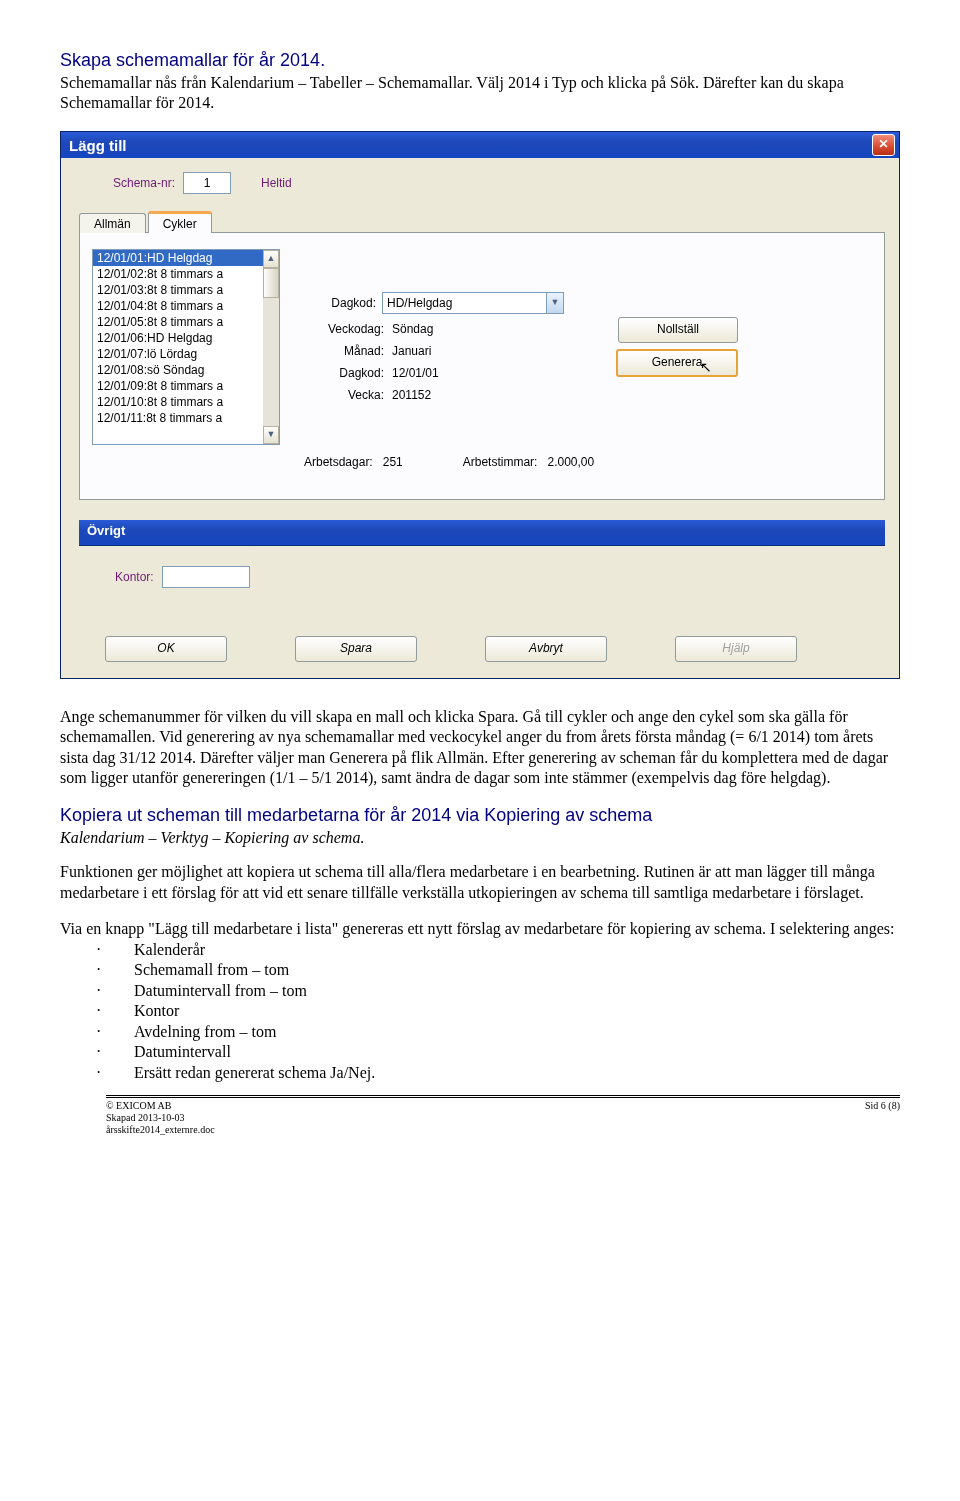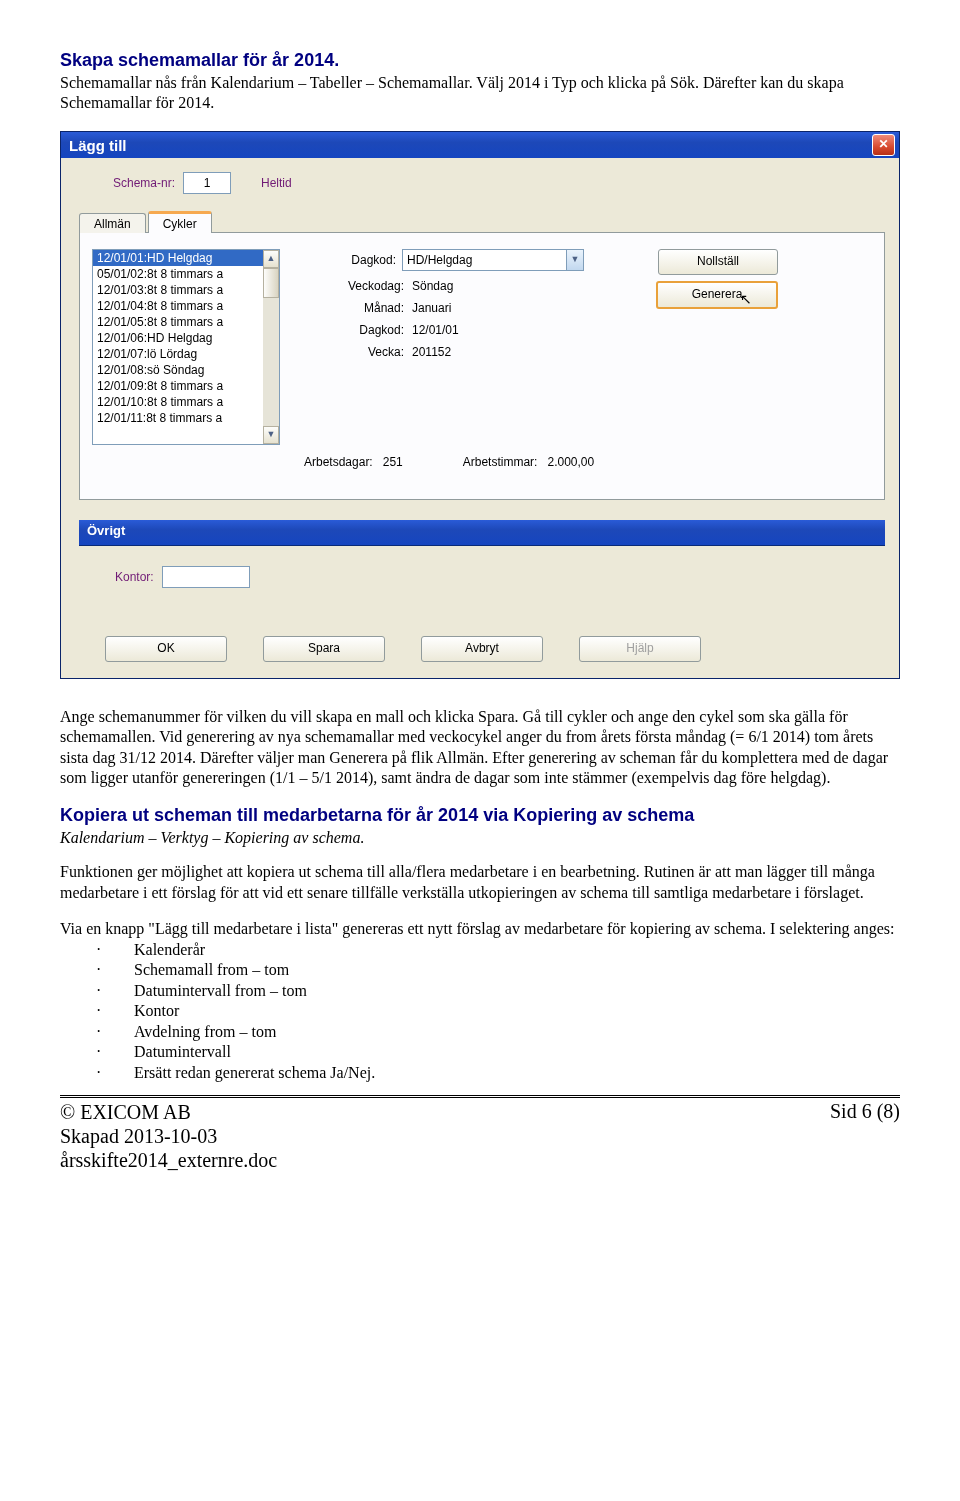--- a/index.html
+++ b/index.html
@@ -9,21 +9,21 @@
     padding: 0;
     background: #fff;
     color: #000;
     width: 960px;
   }
   .page {
     padding: 50px 60px 20px 60px;
   }
   h2.section-title {
     font-family: Verdana, Arial, sans-serif;
-    font-weight: bold;
+    font-weight: normal;
     color: #000080;
     font-size: 18px;
     margin: 0 0 2px 0;
   }
   .intro {
     margin: 0 0 18px 0;
     line-height: 1.25;
   }
 
   
@@ -112,22 +112,22 @@
     background: #f4f3ec;
   }
   .tab-pane {
     border: 1px solid #919b9c;
     border-top: none;
     background: #fcfcfe;
     padding: 16px 12px 30px 12px;
   }
   .cykler {
     display: flex;
-    gap: 24px;
-    align-items: flex-start;
+    gap: 4px;
+    align-items: center;
   }
   
   .listbox-wrap {
     display: flex;
     border: 1px solid #7f9db9;
     background: #fff;
   }
   .listbox {
     width: 170px;
     height: 194px;
@@ -252,22 +252,23 @@
   .kontor-row {
     display: flex;
     align-items: center;
     gap: 8px;
     margin: 20px 0 48px 36px;
   }
   .kontor-inp { width: 78px; }
 
   .btn-row {
     display: flex;
-    gap: 36px;
+    gap: 68px;
     margin: 0 0 0 26px;
+    font-style: italic;
   }
   .btn-row .win-btn { width: 120px; }
   .win-btn.disabled {
     color: #a0a0a0;
   }
 
   .body-text {
     line-height: 1.28;
     margin: 0 0 16px 0;
   }
@@ -281,23 +282,24 @@
     line-height: 1.28;
   }
   .sel-bullet {
     width: 38px;
   }
 
   .footer {
     border-top: 3px double #000;
     margin-top: 12px;
     padding-top: 2px;
-    font-size: 20px;
+    font-size: 10px;
     display: flex;
     justify-content: space-between;
+    margin-left: 46px;
   }
   .footer-left { line-height: 1.2; }
 </style>
 </head>
 <body>
 
 <div class="page">
 
   <h2 class="section-title">Skapa schemamallar för år 2014.</h2>
   <p class="intro">Schemamallar nås från Kalendarium – Tabeller – Schemamallar. Välj 2014 i Typ och klicka på Sök. Därefter kan du skapa Schemamallar för 2014.</p>
@@ -318,21 +320,21 @@
       <div class="tabs">
         <div class="tab inactive">Allmän</div>
         <div class="tab active">Cykler</div>
       </div>
       <div class="tab-pane">
         <div class="cykler">
 
           <div class="listbox-wrap">
             <div class="listbox">
               <div class="item selected">12/01/01:HD Helgdag</div>
-              <div class="item">05/01/02:8t 8 timmars a</div>
+              <div class="item">12/01/02:8t 8 timmars a</div>
               <div class="item">12/01/03:8t 8 timmars a</div>
               <div class="item">12/01/04:8t 8 timmars a</div>
               <div class="item">12/01/05:8t 8 timmars a</div>
               <div class="item">12/01/06:HD Helgdag</div>
               <div class="item">12/01/07:lö Lördag</div>
               <div class="item">12/01/08:sö Söndag</div>
               <div class="item">12/01/09:8t 8 timmars a</div>
               <div class="item">12/01/10:8t 8 timmars a</div>
               <div class="item">12/01/11:8t 8 timmars a</div>
             </div>

